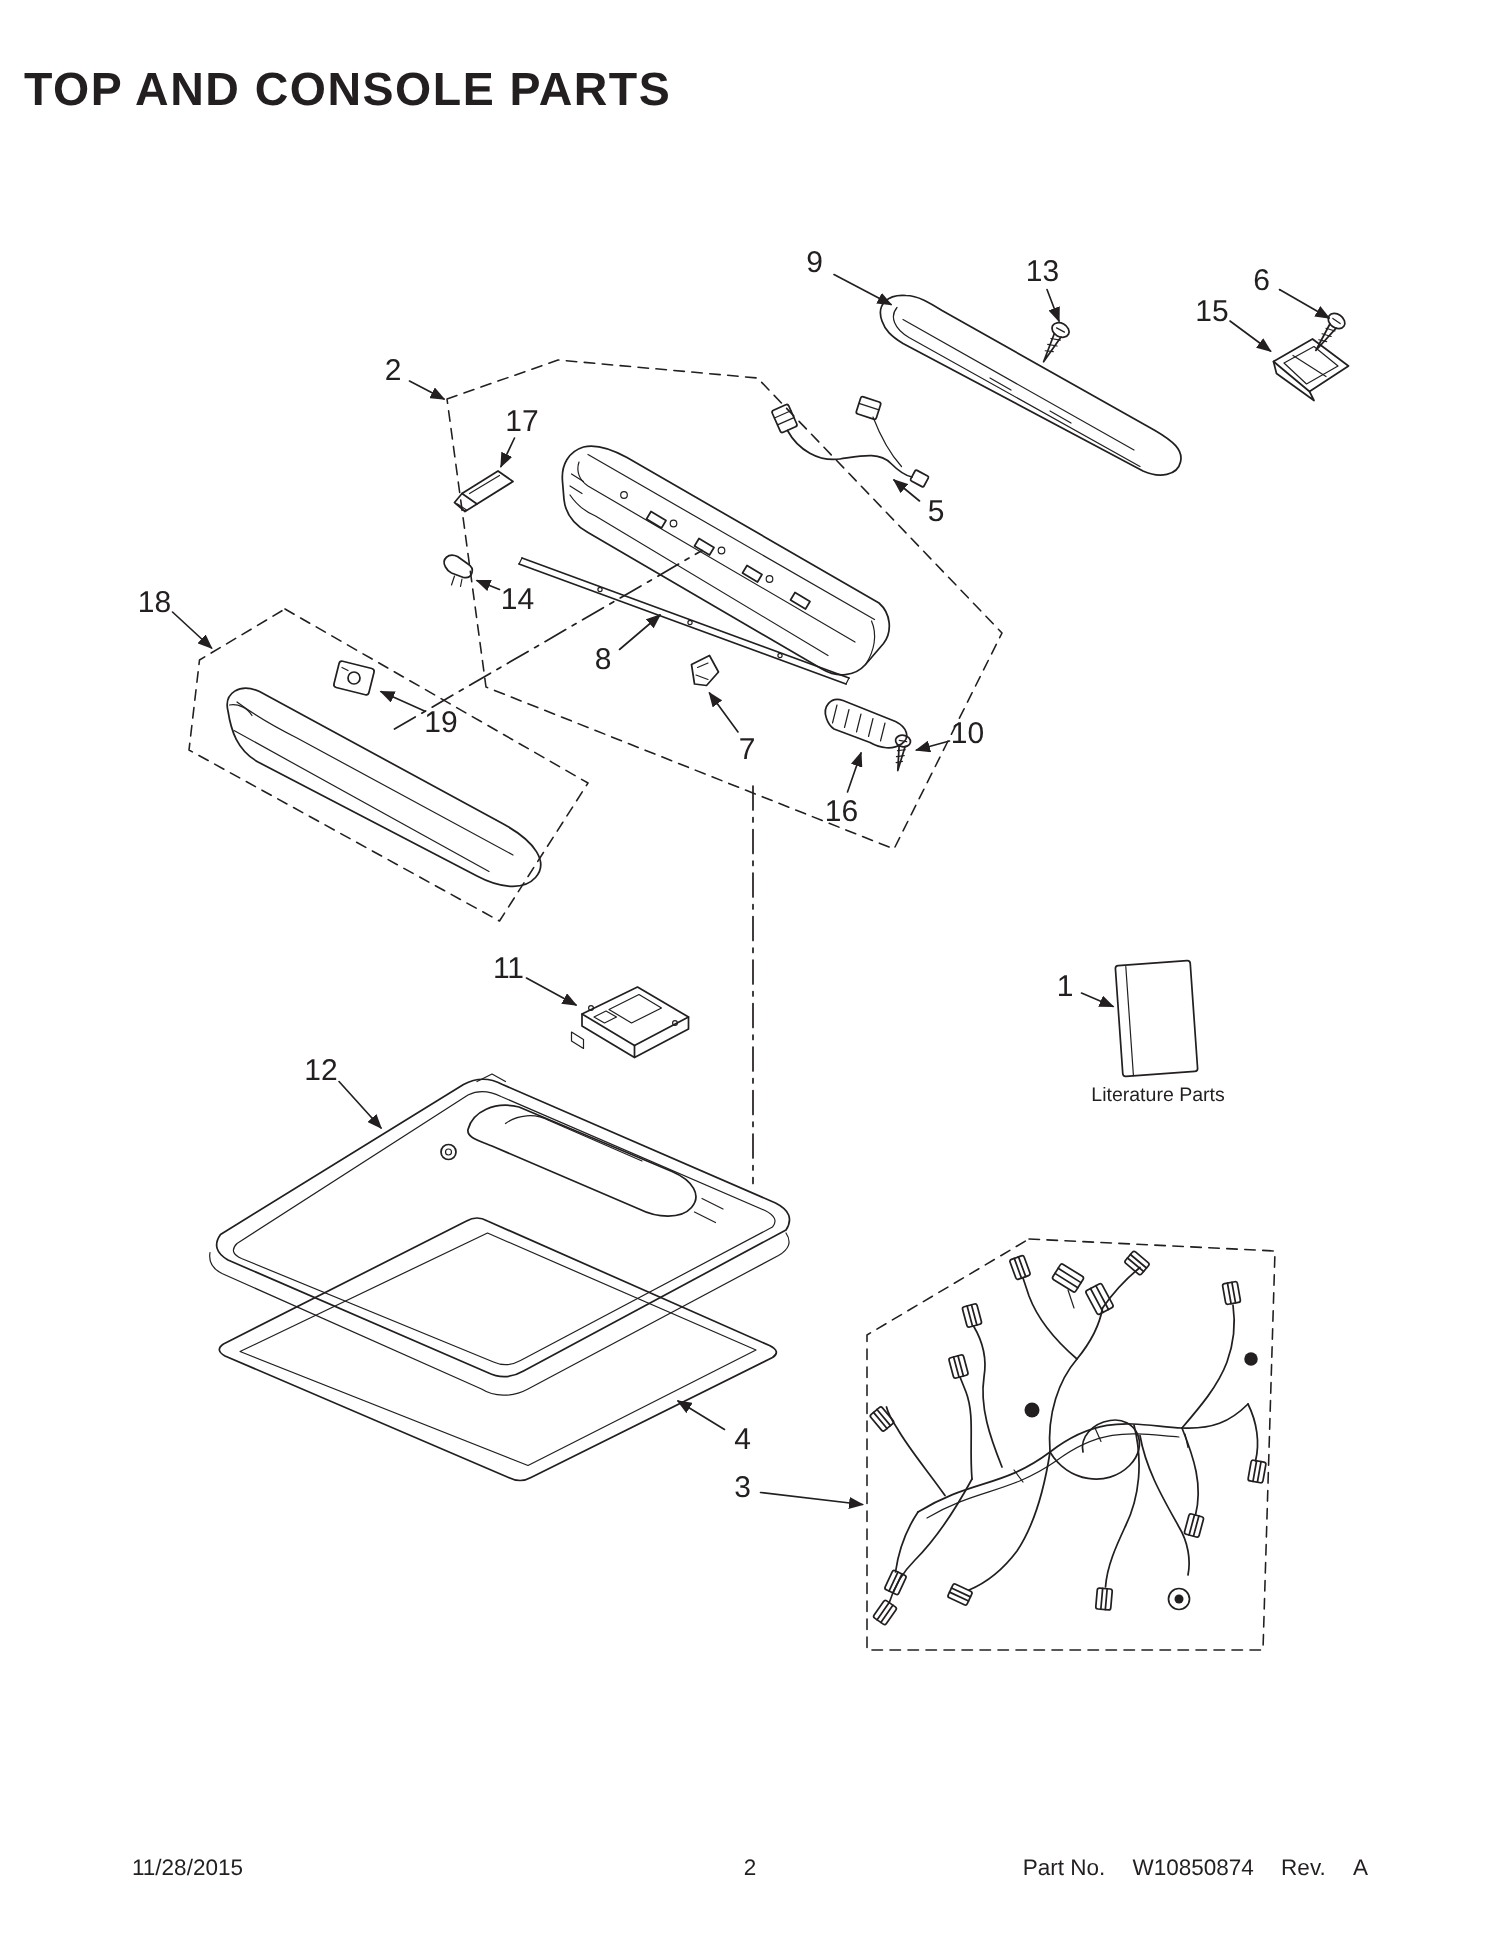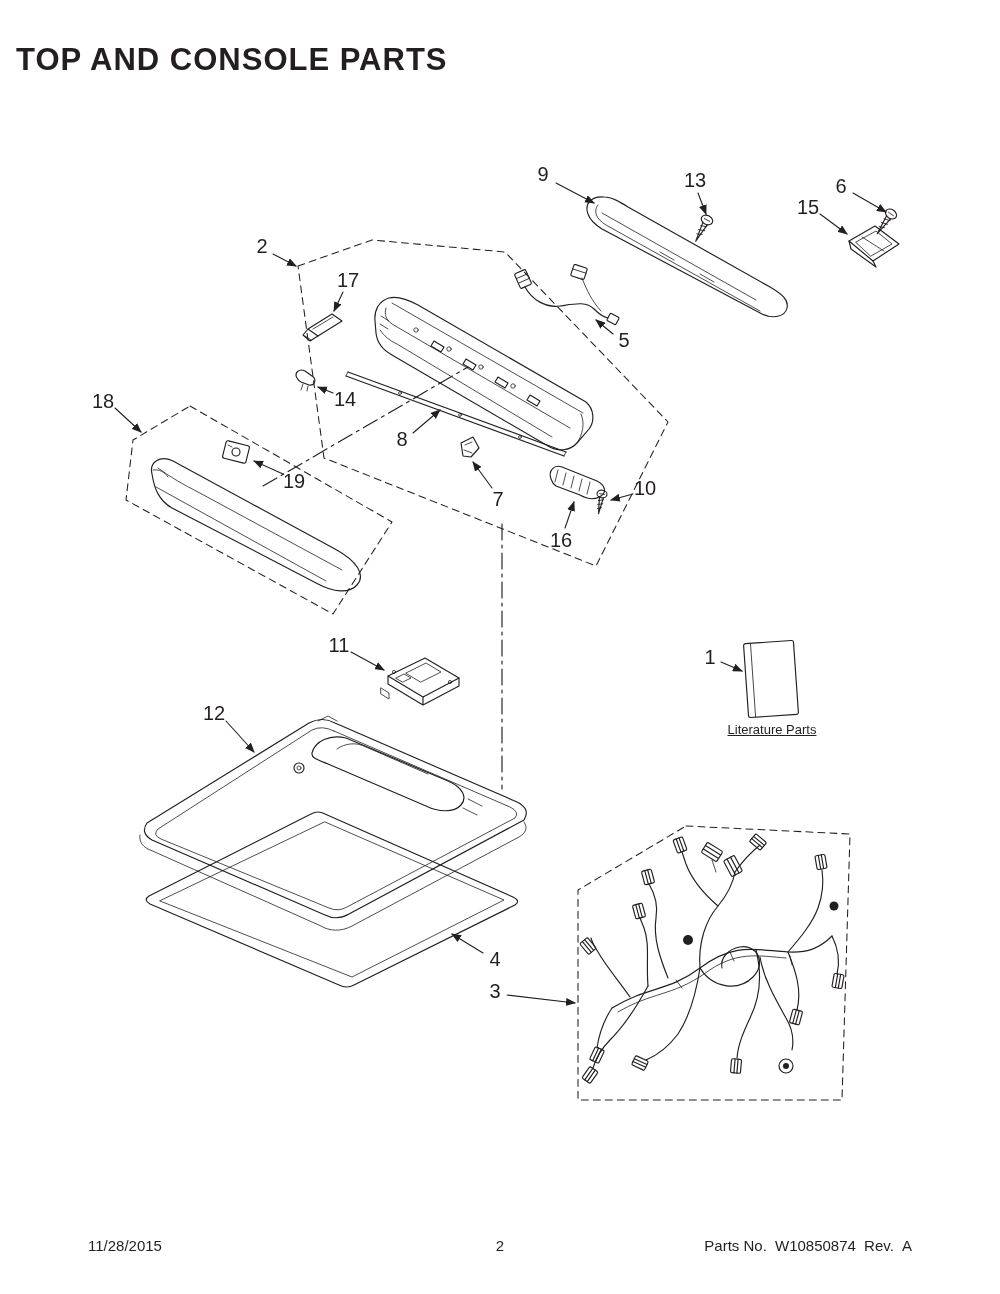--- a/index.html
+++ b/index.html
@@ -24,30 +24,30 @@
   .art .dash { stroke-dasharray:7 5; stroke-width:1.05; }
   .art .dashdot { stroke-dasharray:16 5 3 5; stroke-width:1; }
   .art .fillc { fill:#231f20; stroke:none; }
   #callouts text {
     fill:#231f20; stroke:none; font-size:20px;
     font-family:"Liberation Sans", sans-serif;
   }
   #callouts line { stroke:#231f20; stroke-width:1.1; }
   .lit-label {
     position:absolute; top:722px; left:711px; width:122px;
-    text-align:center; font-size:13px; text-decoration:underline;
+    text-align:center; font-size:13px; 
   }
   .footer {
     position:absolute; top:1237px; left:0; width:100%;
     font-size:15px;
   }
   .footer .f-left  { position:absolute; left:88px; }
   .footer .f-center{ position:absolute; left:0; width:100%; text-align:center; }
   .footer .f-right { position:absolute; right:88px; }
-  .footer .f-right span { margin-left:4px; }
+  .footer .f-right span { margin-left:14px; }
   .footer .f-right span:first-child { margin-left:0; }
 </style>
 </head>
 <body>
 
 <h1 class="title">TOP AND CONSOLE PARTS</h1>
 
 <svg class="art" width="1000" height="1294" viewBox="0 0 1000 1294" xmlns="http://www.w3.org/2000/svg">
   <defs>
     <marker id="arrowhead" markerWidth="10" markerHeight="8" refX="9" refY="4" orient="auto" markerUnits="userSpaceOnUse">
@@ -308,18 +308,18 @@
       <text x="495" y="998" text-anchor="middle">3</text>
     </g>
 </svg>
 
 <div class="lit-label">Literature Parts</div>
 
 <div class="footer">
   <span class="f-left">11/28/2015</span>
   <span class="f-center">2</span>
   <span class="f-right">
-    <span>Parts No.</span>
+    <span>Part No.</span>
     <span>W10850874</span>
     <span>Rev.</span>
     <span>A</span>
   </span>
 </div>
 
 </body></html>

